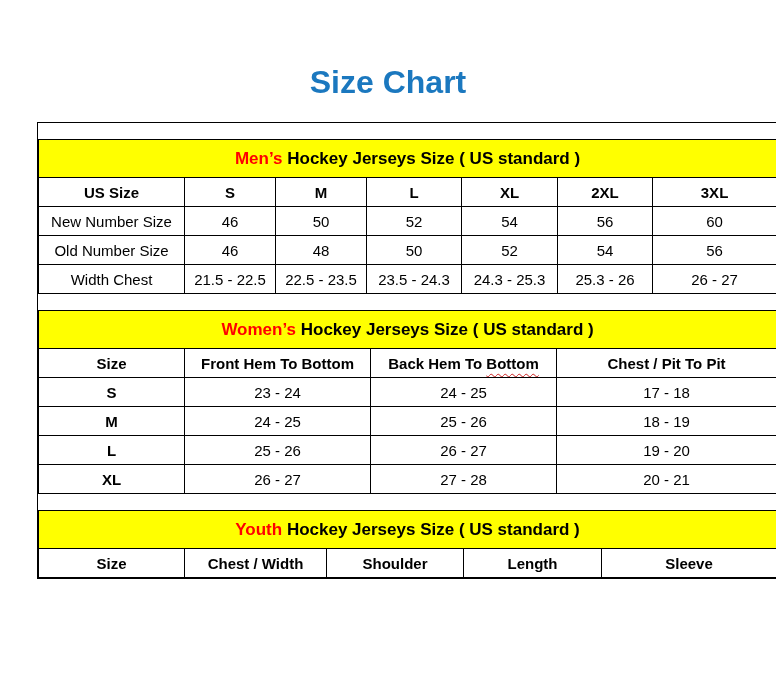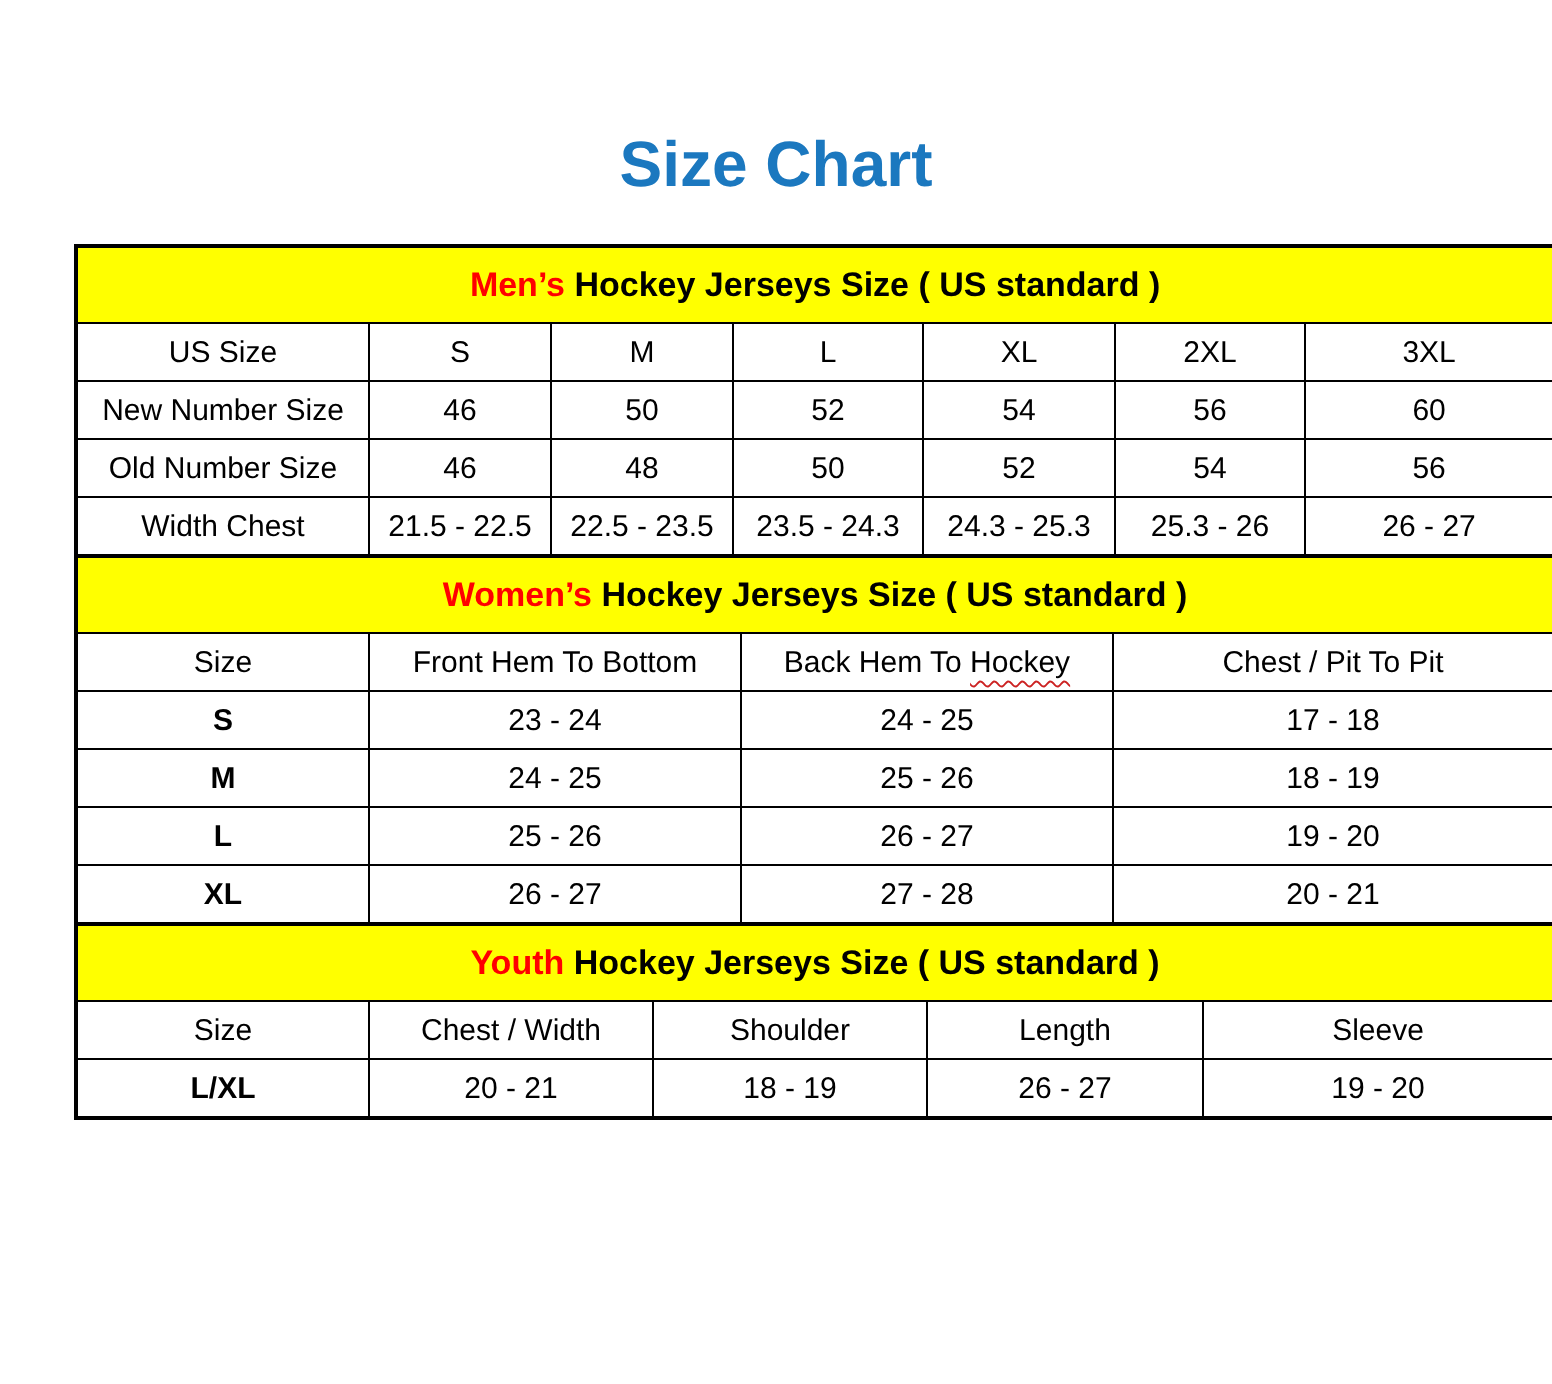--- a/index.html
+++ b/index.html
@@ -27,39 +27,40 @@
     position: absolute;
     left: 37px; top: 122px;
     width: 738px;
     border: 1px solid #000;
     background: #fff;
   }
   table {
     border-collapse: collapse;
     table-layout: fixed;
     width: 738px;
+    margin-top: 16px;
   }
   td {
     border: 1px solid #000;
     text-align: center;
     vertical-align: middle;
     font-size: 15px;
     height: 28px;
     padding: 0 2px;
     white-space: nowrap;
     overflow: hidden;
   }
   tr.band td {
     background: #FFFF00;
     height: 37px;
     font-weight: bold;
     font-size: 17px;
   }
   .red { color: #FF0000; }
-  .hdr { font-weight: normal; }
+  .hdr { font-weight: bold; }
   .bold { font-weight: bold; }
   .squiggle {
     text-decoration-line: underline;
     text-decoration-style: wavy;
     text-decoration-color: #CC2222;
     text-decoration-thickness: 1px;
     text-underline-offset: 4px;
   }
 </style>
 </head>
@@ -139,21 +140,21 @@
         <td colspan="4">
           <span class="red">Women’s</span>
           <span>Hockey Jerseys Size ( US standard )</span>
         </td>
       </tr>
       <tr>
         <td class="hdr">Size</td>
         <td class="hdr">Front Hem To Bottom</td>
         <td class="hdr">
           <span>Back Hem To</span>
-          <span class="squiggle">Hockey</span>
+          <span class="squiggle">Bottom</span>
         </td>
         <td class="hdr">Chest / Pit To Pit</td>
       </tr>
       <tr>
         <td class="bold">S</td>
         <td>23 - 24</td>
         <td>24 - 25</td>
         <td>17 - 18</td>
       </tr>
       <tr>
@@ -192,24 +193,17 @@
           <span>Hockey Jerseys Size ( US standard )</span>
         </td>
       </tr>
       <tr>
         <td class="hdr">Size</td>
         <td class="hdr">Chest / Width</td>
         <td class="hdr">Shoulder</td>
         <td class="hdr">Length</td>
         <td class="hdr">Sleeve</td>
       </tr>
-      <tr>
-        <td class="bold">L/XL</td>
-        <td>20 - 21</td>
-        <td>18 - 19</td>
-        <td>26 - 27</td>
-        <td>19 - 20</td>
-      </tr>
     </tbody>
       </table>
 
   </div>
 </div>
 
 </body></html>

